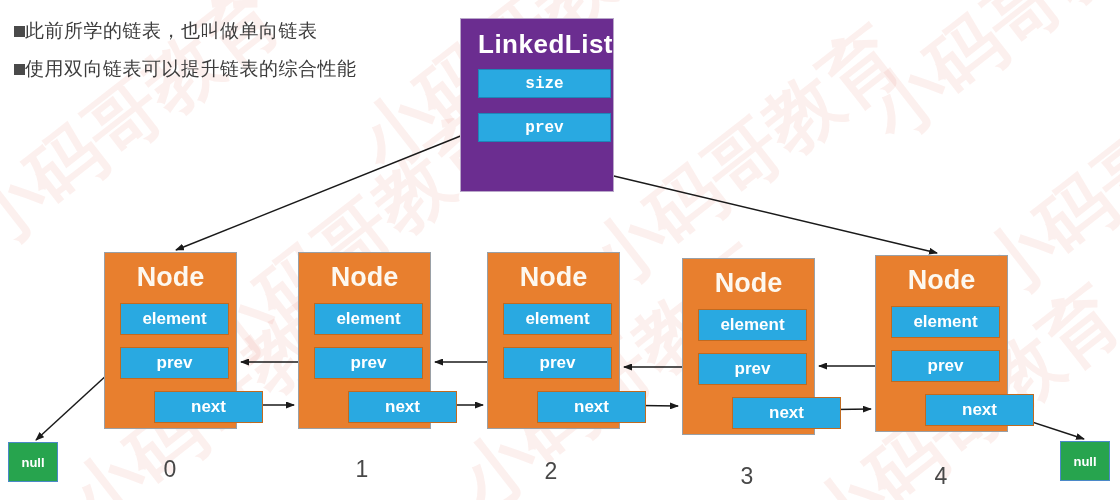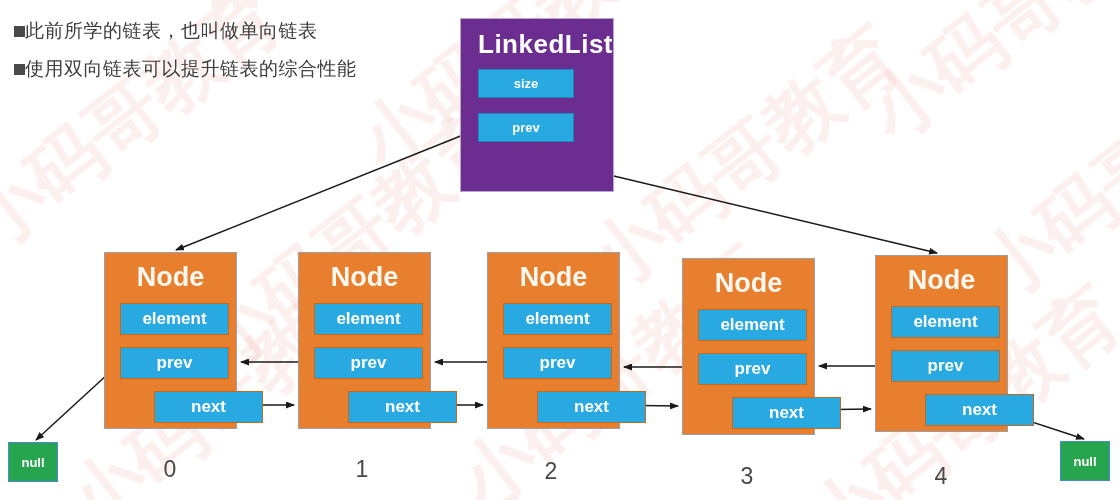--- a/index.html
+++ b/index.html
@@ -30,24 +30,24 @@
   .ll-box{
     position:absolute;left:460px;top:18px;width:154px;height:174px;
     background:#6b2d90;border:1px solid #b9a7c9;box-sizing:border-box;
     padding:6px 17px 20px;z-index:2;
   }
   .ll-title{
     color:#ffffff;font-size:26px;font-weight:600;text-align:center;
     line-height:38px;margin-bottom:6px;letter-spacing:0.5px;
   }
   .ll-field{
-    width:96px;height:29px;background:#29a9e1;border:1px solid #1d86b8;
+    width:133px;height:29px;background:#29a9e1;border:1px solid #1d86b8;
     box-sizing:border-box;margin-bottom:15px;
     display:flex;align-items:center;justify-content:center;
-    color:#ffffff;font-size:13px;font-weight:600;
+    color:#ffffff;font-size:16px;font-weight:600;font-family:Liberation Mono, monospace;
   }
   .ll-field:last-child{margin-bottom:0;}
   
   .node{
     position:absolute;width:133px;height:177px;
     background:#e87f2e;border:1px solid #9aa0a6;box-sizing:border-box;
     padding:5px 15px 7px;z-index:2;
   }
   .node-title{
     color:#fdf8ef;font-size:27px;font-weight:600;text-align:center;

